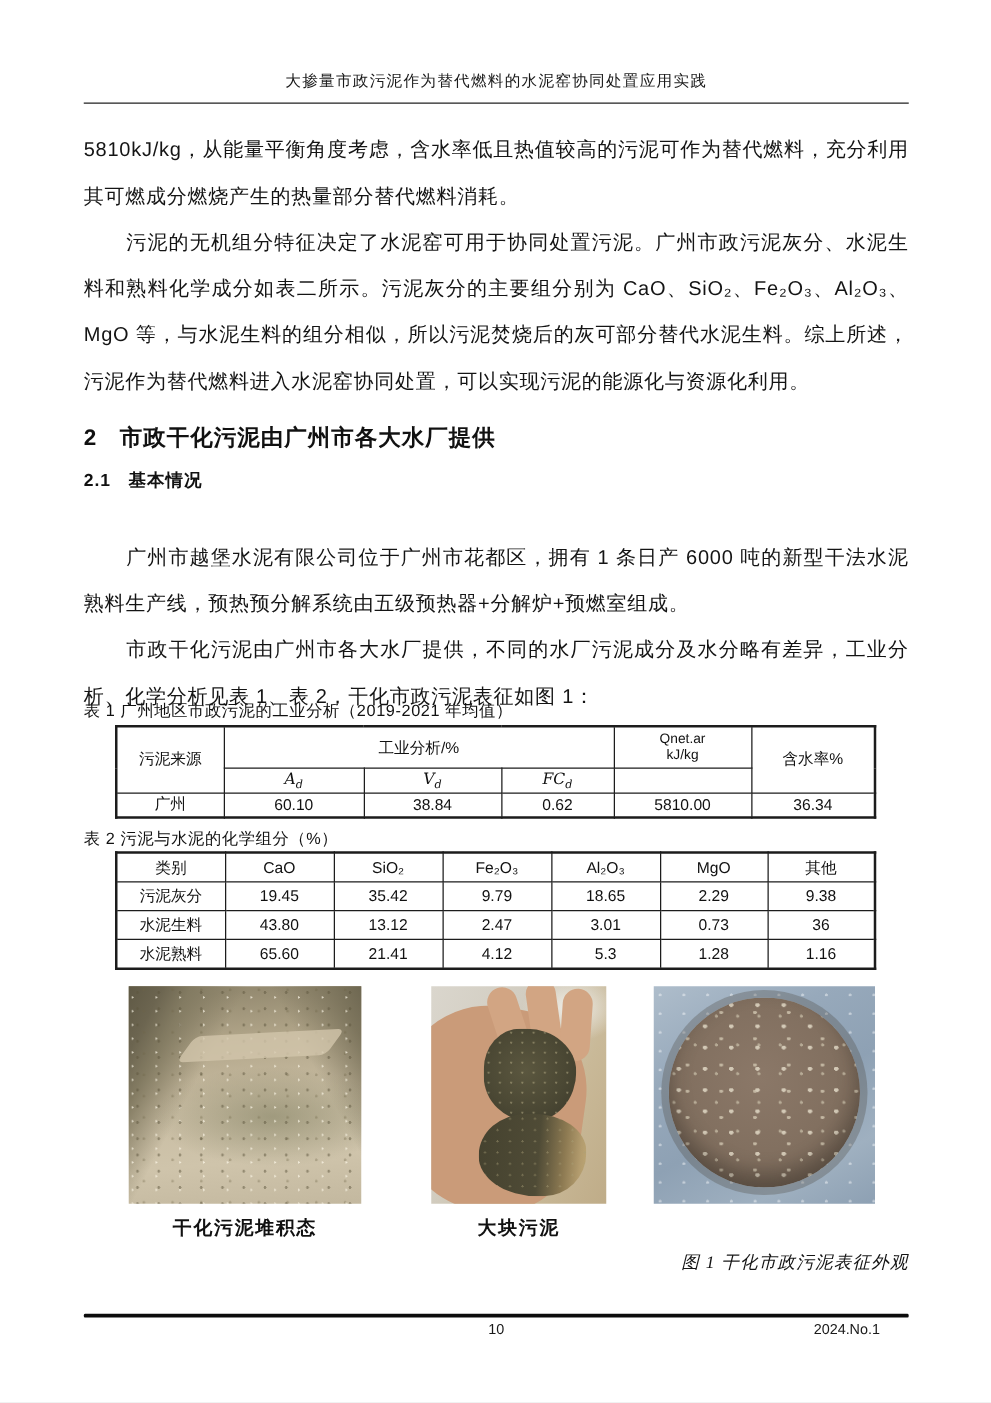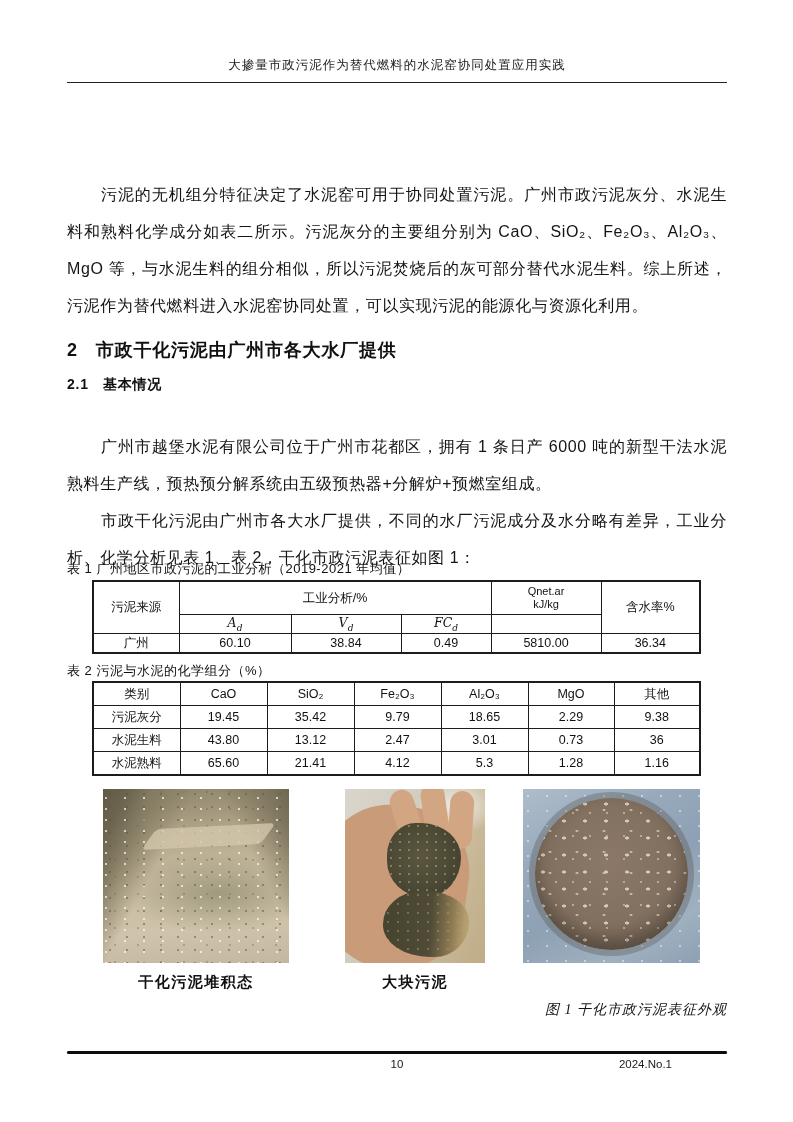--- a/index.html
+++ b/index.html
@@ -127,30 +127,31 @@
   .pc2{left:330px;width:170px;}
   .pc3{left:513px;width:197px;}
   .fig-caption{
     top:1001px;left:67px;width:660px;text-align:right;
     font-size:14px;letter-spacing:1px;font-style:italic;
     font-family:"Liberation Serif","DejaVu Serif",serif;color:#141414;
   }
   
   .footer-rule{top:1051px;left:67px;width:660px;height:3px;background:#0c0c0c;border-radius:2px/100%;}
   .footer-page{top:1058px;left:67px;width:660px;text-align:center;font-size:11.5px;color:#1a1a1a;}
-  .footer-issue{top:1058px;left:532px;width:140px;text-align:right;font-size:11.5px;color:#1a1a1a;}
+  .footer-issue{top:1058px;left:564px;width:140px;text-align:right;font-size:11.5px;color:#1a1a1a;}
 </style>
 </head>
 <body>
 
 <div class="page">
 
   <div class="abs running-title">大掺量市政污泥作为替代燃料的水泥窑协同处置应用实践</div>
   <div class="abs header-rule"></div>
 
+  <p class="abs para p1">5810kJ/kg，从能量平衡角度考虑，含水率低且热值较高的污泥可作为替代燃料，充分利用其可燃成分燃烧产生的热量部分替代燃料消耗。</p>
   <p class="abs para p2 indent">污泥的无机组分特征决定了水泥窑可用于协同处置污泥。广州市政污泥灰分、水泥生料和熟料化学成分如表二所示。污泥灰分的主要组分别为 CaO、SiO₂、Fe₂O₃、Al₂O₃、MgO 等，与水泥生料的组分相似，所以污泥焚烧后的灰可部分替代水泥生料。综上所述，污泥作为替代燃料进入水泥窑协同处置，可以实现污泥的能源化与资源化利用。</p>
 
   <h2 class="abs h-sec" style="margin:0;"><span class="num">2</span><span>市政干化污泥由广州市各大水厂提供</span></h2>
 
   <h3 class="abs h-sub" style="margin:0;"><span class="num">2.1</span><span>基本情况</span></h3>
 
   <p class="abs para p3 indent">广州市越堡水泥有限公司位于广州市花都区，拥有 1 条日产 6000 吨的新型干法水泥熟料生产线，预热预分解系统由五级预热器+分解炉+预燃室组成。</p>
   <p class="abs para p4 indent">市政干化污泥由广州市各大水厂提供，不同的水厂污泥成分及水分略有差异，工业分析、化学分析见表 1、表 2，干化市政污泥表征如图 1：</p>
 
   <div class="abs tbl-caption cap-t1">表 1 广州地区市政污泥的工业分析（2019-2021 年均值）</div>
@@ -173,21 +174,21 @@
       <tr class="r2">
         <td class="mvar"><span>A</span><sub>d</sub></td>
         <td class="mvar"><span>V</span><sub>d</sub></td>
         <td class="mvar"><span>FC</span><sub>d</sub></td>
         <td></td>
       </tr>
       <tr class="r3">
         <td>广州</td>
         <td>60.10</td>
         <td>38.84</td>
-        <td>0.49</td>
+        <td>0.62</td>
         <td>5810.00</td>
         <td>36.34</td>
       </tr>
     </tbody>
   </table>
 
   <div class="abs tbl-caption cap-t2">表 2 污泥与水泥的化学组分（%）</div>
   <table class="doc t2">
     <colgroup>
       <col style="width:87px">

